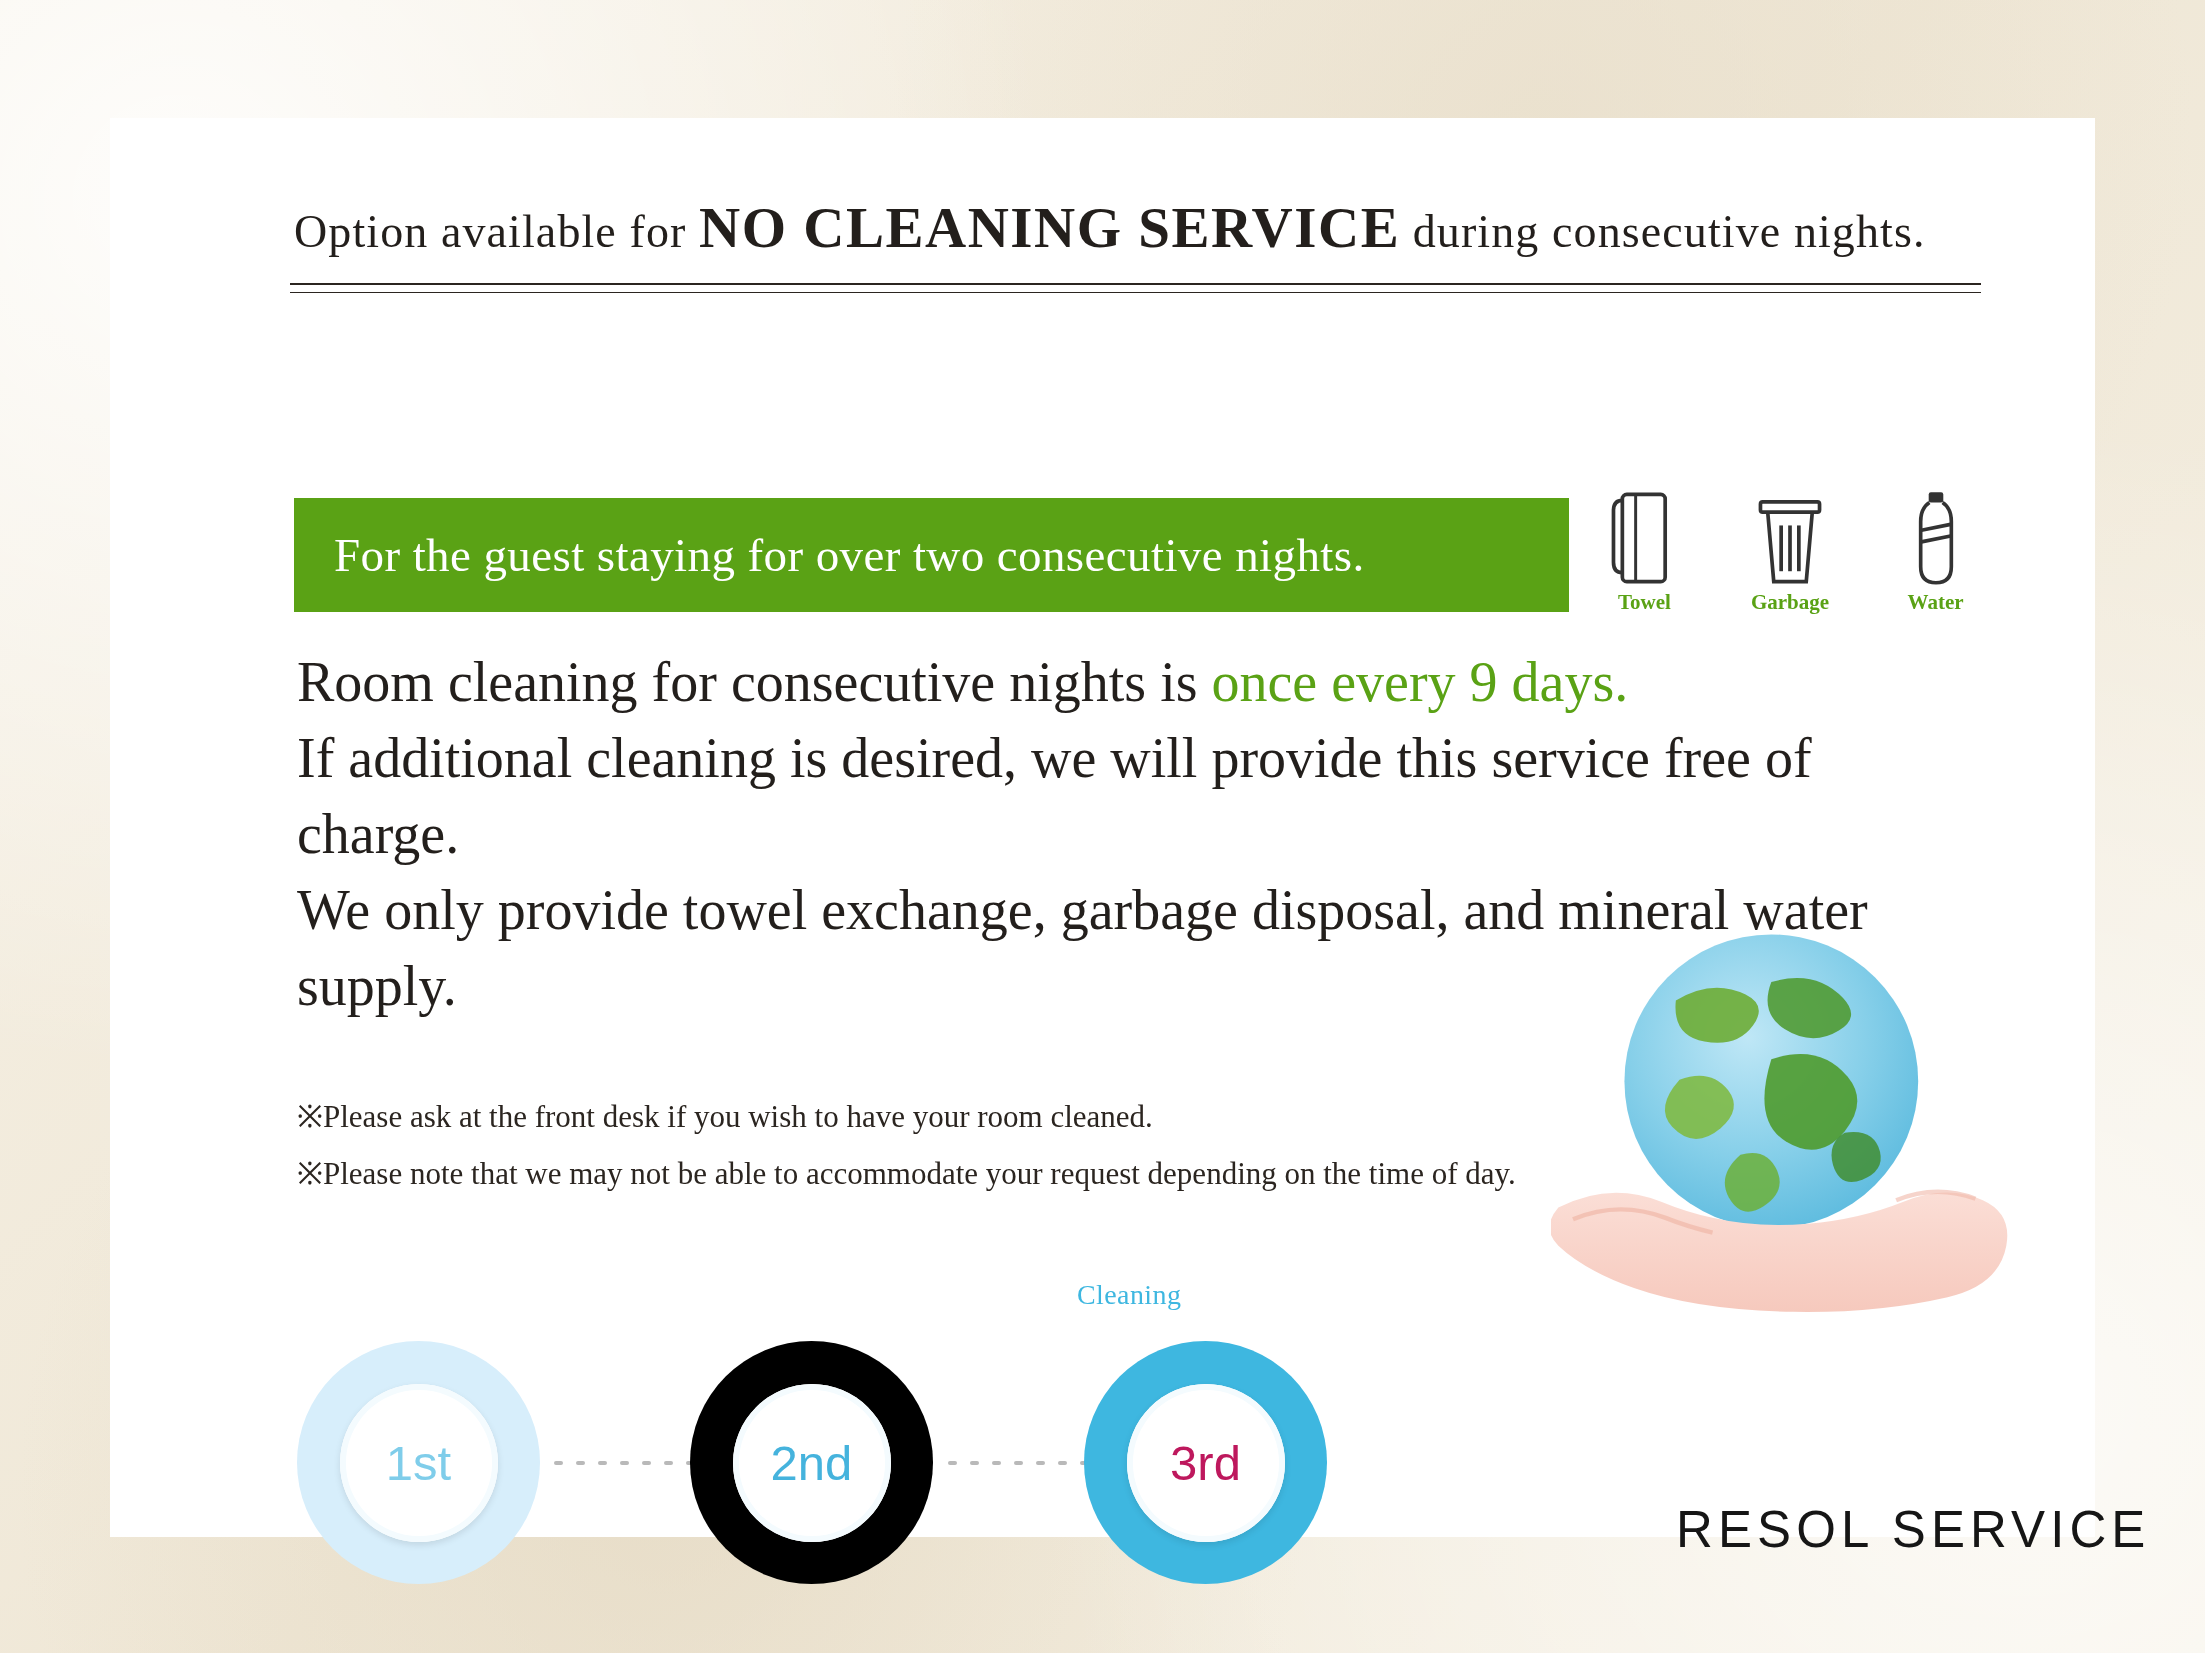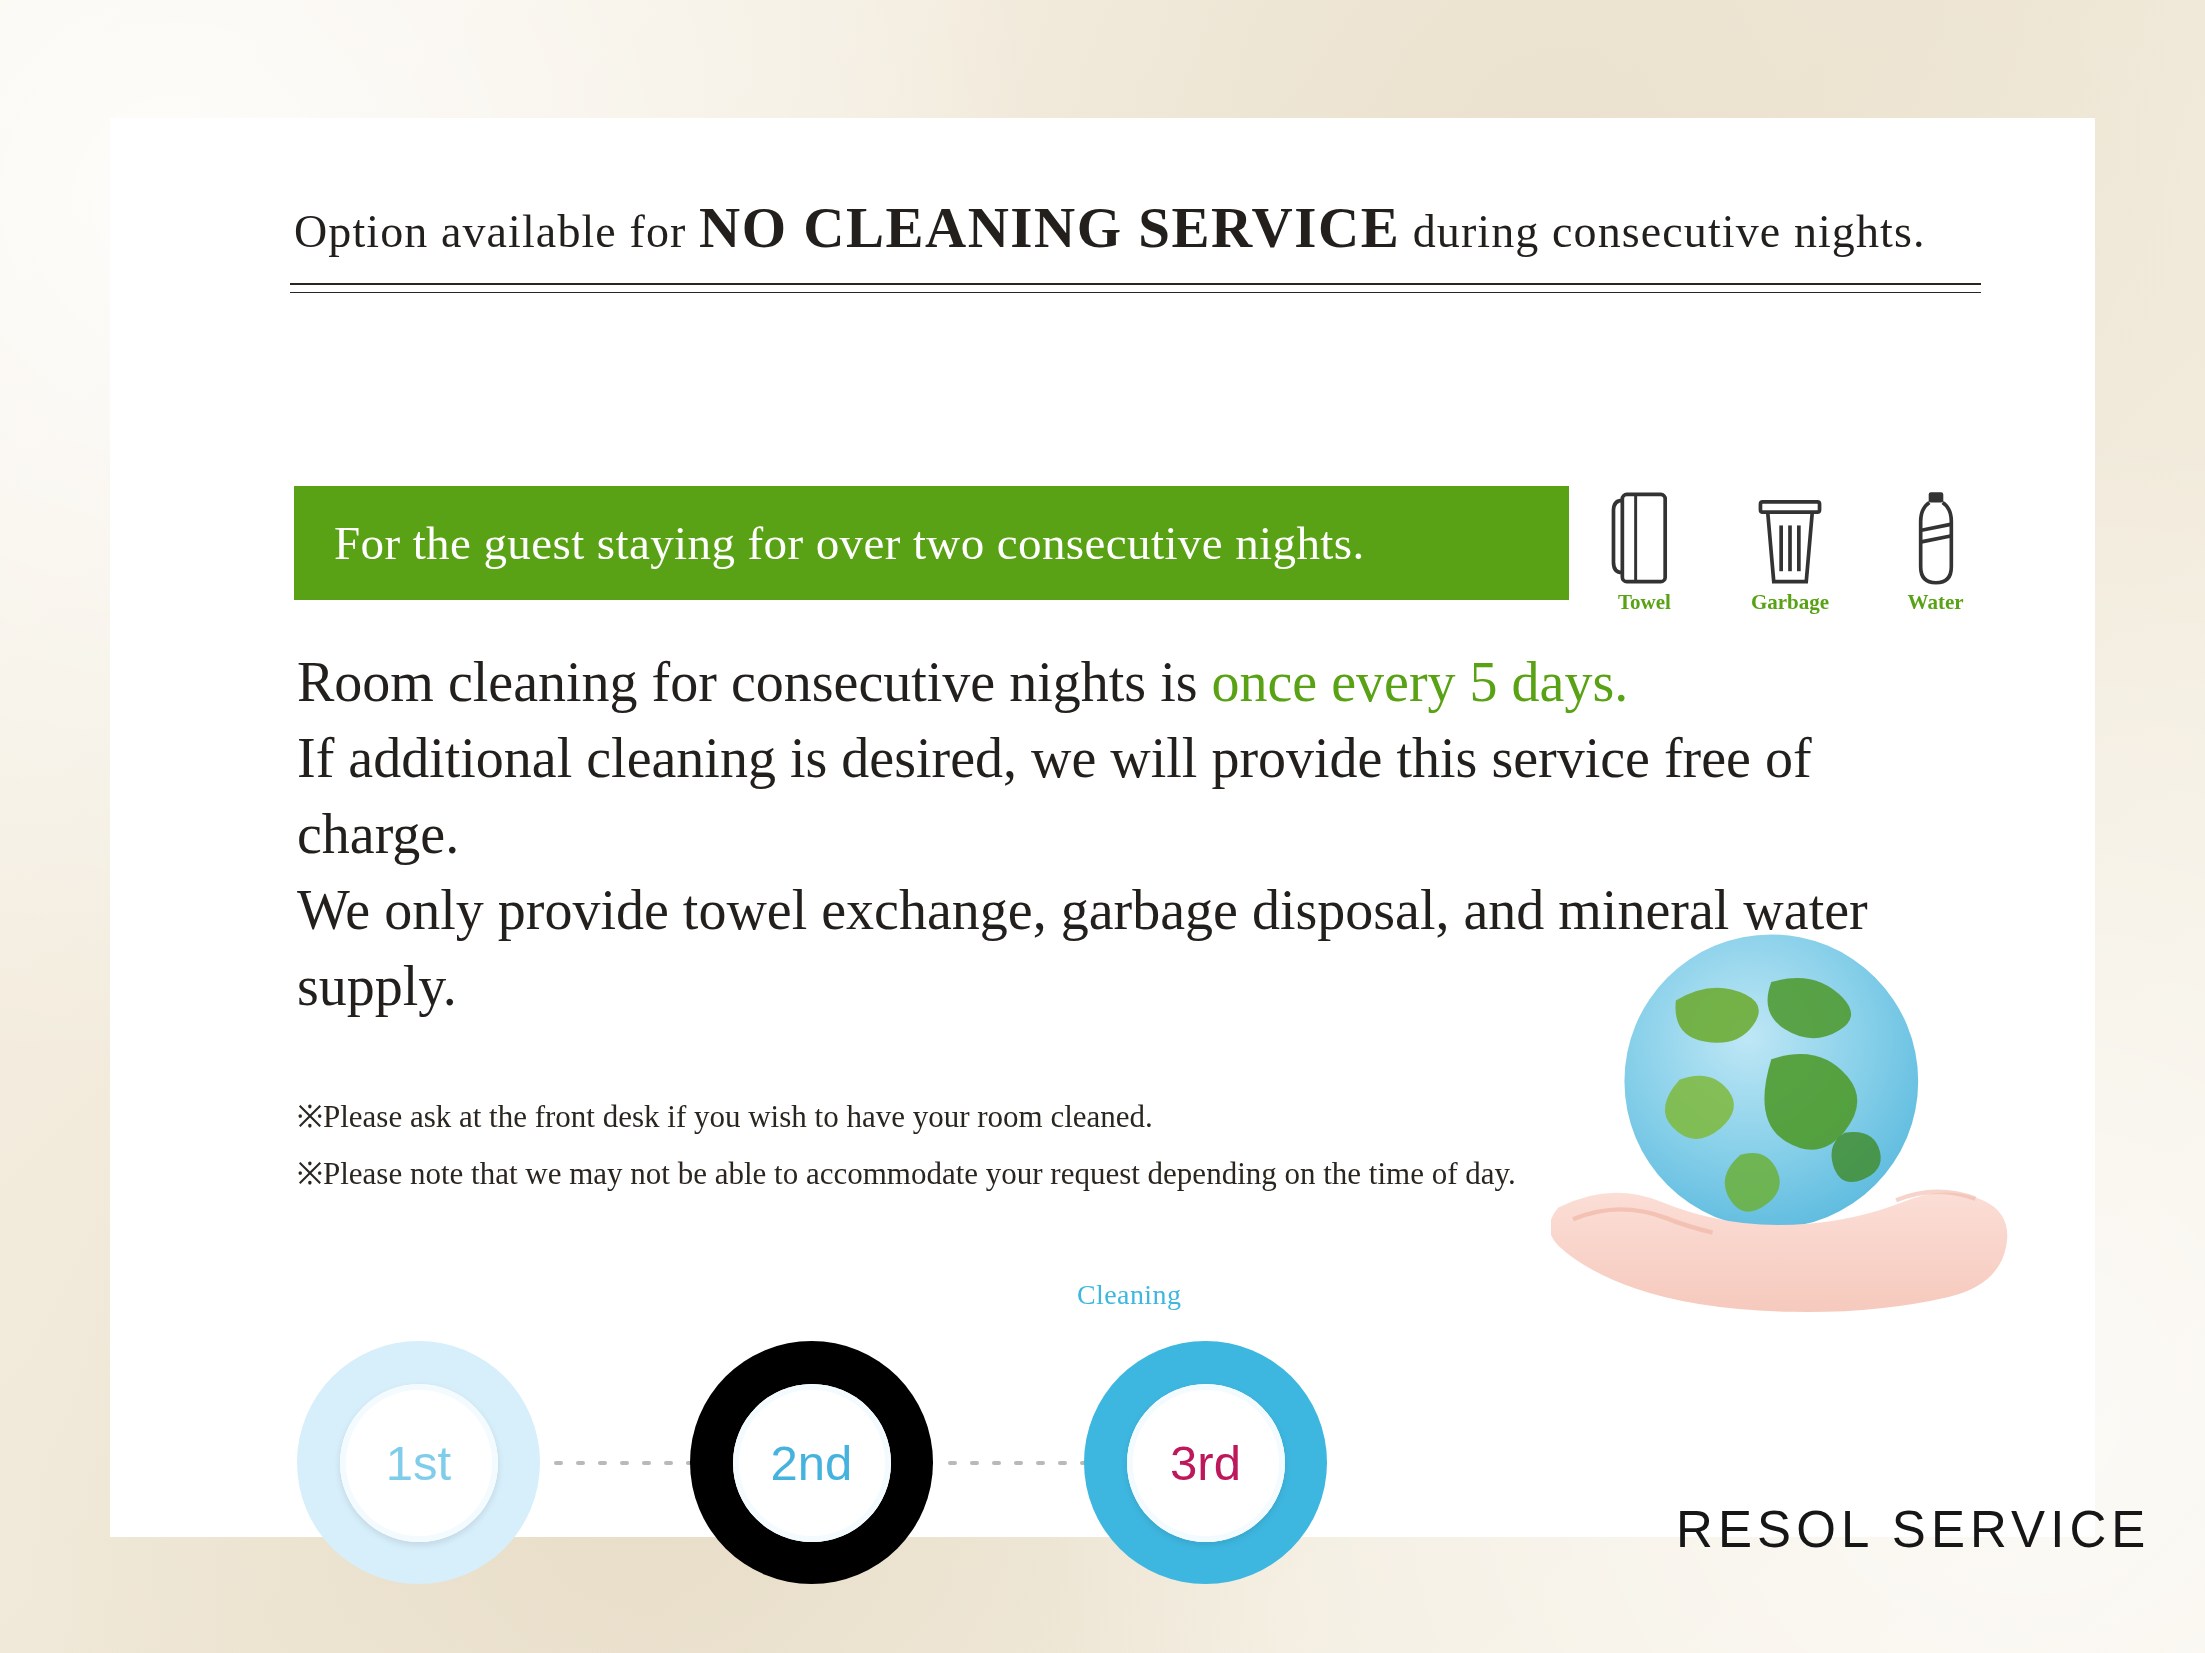--- a/index.html
+++ b/index.html
@@ -60,21 +60,21 @@
     width: 1691px;
     height: 6.6px;
     border-top: 2.9px solid #2b2520;
     border-bottom: 1.5px solid #2b2520;
   }
 
   
   .banner {
     position: absolute;
     left: 184px;
-    top: 368px;
+    top: 380px;
     width: 1275px;
     height: 114px;
     background: #5aa215;
     display: flex;
     align-items: center;
   }
   .banner-text {
     color: #ffffff;
     font-size: 47px;
     padding-left: 40px;
@@ -269,21 +269,21 @@
           <line x1="17" y1="56" x2="57" y2="48" stroke="#333333" stroke-width="5"></line>
           <line x1="17" y1="72" x2="57" y2="64" stroke="#333333" stroke-width="5"></line>
         </svg>
       </div>
       <div class="icon-cap">Water</div>
     </div>
 
   </div>
 
   <div class="main-text">
-    <span>Room cleaning for consecutive nights is </span><span class="hl-green">once every 5 days.</span><br>
+    <span>Room cleaning for consecutive nights is </span><span class="hl-green">once every 9 days.</span><br>
     <span>If additional cleaning is desired, we will provide this service free of charge.</span><br>
     <span>We only provide towel exchange, garbage disposal, and mineral water supply.</span>
   </div>
 
   <div class="notes">
     <div>※Please ask at the front desk if you wish to have your room cleaned.</div>
     <div>※Please note that we may not be able to accommodate your request depending on the time of day.</div>
   </div>
 
   <div class="cleaning-label">Cleaning</div>

